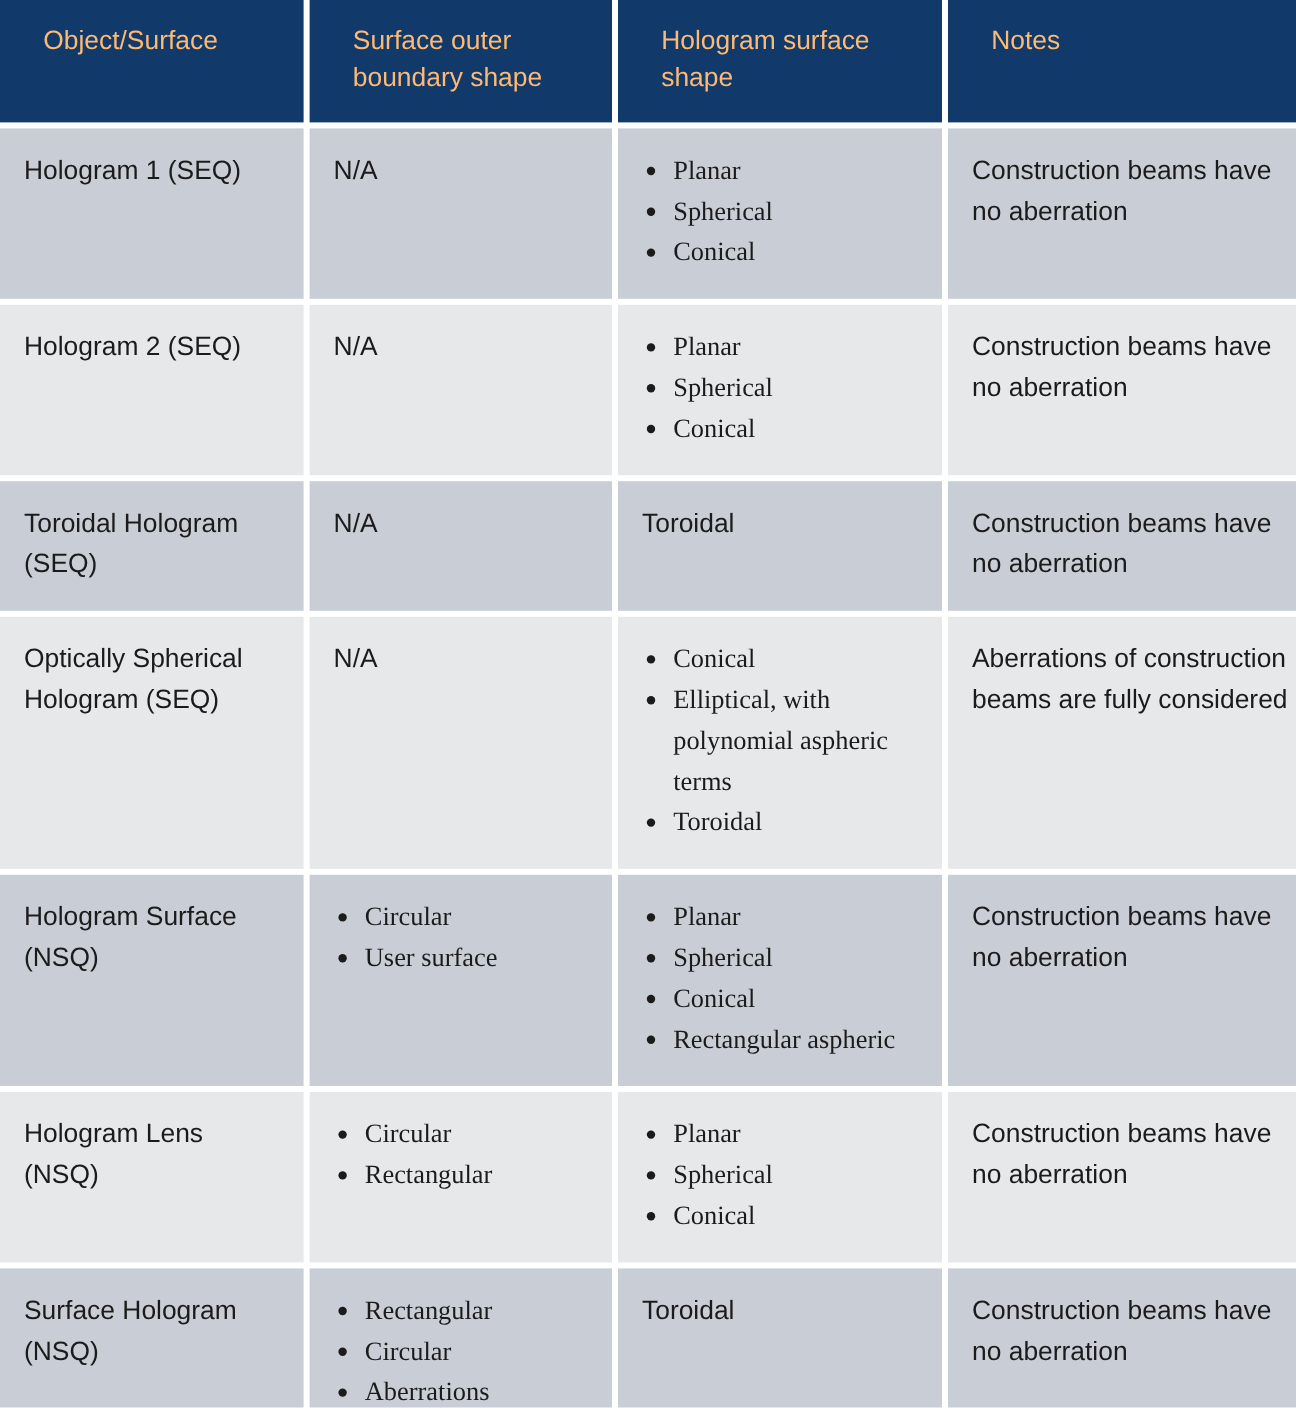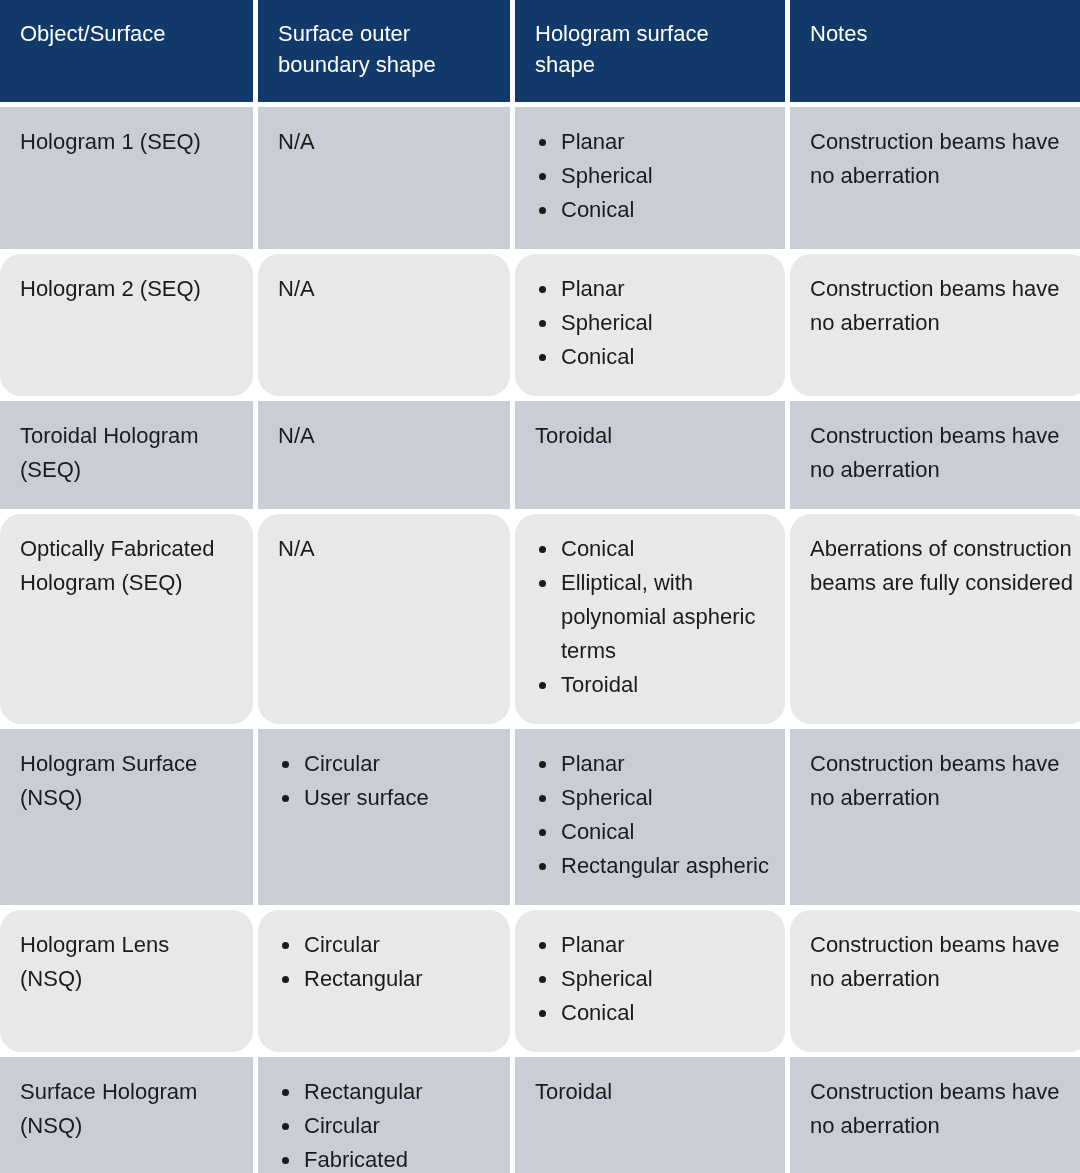--- a/index.html
+++ b/index.html
@@ -29,58 +29,59 @@
   }
 
   
   col.c1 { width: 253px; }
   col.c2 { width: 252px; }
   col.c3 { width: 270px; }
   col.c4 { width: 300px; }
 
   thead th {
     background: #113A6B;
-    color: #ffffff;
+    color: #fdba74;
     font-weight: 400;
     font-size: 22px;
     line-height: 31px;
     text-align: left;
     vertical-align: top;
-    padding: 18px 16px 22px 20px;
+    padding: 18px 16px 22px 36px;
     height: 60px;
     box-sizing: border-box;
   }
 
   tbody td {
     font-size: 22px;
     line-height: 34px;
     color: #1b1b1b;
     text-align: left;
     vertical-align: top;
     padding: 18px 16px 22px 20px;
     box-sizing: border-box;
   }
 
   tbody tr.band-dark td { background: #c9ced6; }
-  tbody tr.band-light td { background: #e6e8ea; border-radius: 21px; }
+  tbody tr.band-light td { background: #e6e8ea; }
 
   .cell-text {
     display: block;
   }
 
   ul.bullets {
     list-style: none;
     margin: 0;
     padding: 0;
   }
   ul.bullets li {
     position: relative;
     padding-left: 26px;
     margin: 0 0 0 0;
     line-height: 34px;
+    font-family: Liberation Serif, serif;
   }
   ul.bullets li .dot {
     position: absolute;
     left: 4px;
     top: 14px;
     width: 7px;
     height: 7px;
     border-radius: 50%;
     background: #1b1b1b;
   }
@@ -150,21 +151,21 @@
           </td>
           <td>
             <span class="cell-text">Toroidal</span>
           </td>
           <td>
             <span class="cell-text">Construction beams have no aberration</span>
           </td>
         </tr>
         <tr class="band-light">
           <td>
-            <span class="cell-text">Optically Fabricated Hologram (SEQ)</span>
+            <span class="cell-text">Optically Spherical Hologram (SEQ)</span>
           </td>
           <td>
             <span class="cell-text">N/A</span>
           </td>
           <td>
             <ul class="bullets">
               <li><span class="dot"></span><span>Conical</span></li>
               <li><span class="dot"></span><span>Elliptical, with polynomial aspheric terms</span></li>
               <li><span class="dot"></span><span>Toroidal</span></li>
             </ul>
@@ -217,21 +218,21 @@
           </td>
         </tr>
         <tr class="band-dark">
           <td>
             <span class="cell-text">Surface Hologram (NSQ)</span>
           </td>
           <td>
             <ul class="bullets">
               <li><span class="dot"></span><span>Rectangular</span></li>
               <li><span class="dot"></span><span>Circular</span></li>
-              <li><span class="dot"></span><span>Fabricated</span></li>
+              <li><span class="dot"></span><span>Aberrations</span></li>
             </ul>
           </td>
           <td>
             <span class="cell-text">Toroidal</span>
           </td>
           <td>
             <span class="cell-text">Construction beams have no aberration</span>
           </td>
         </tr>
       </tbody>

